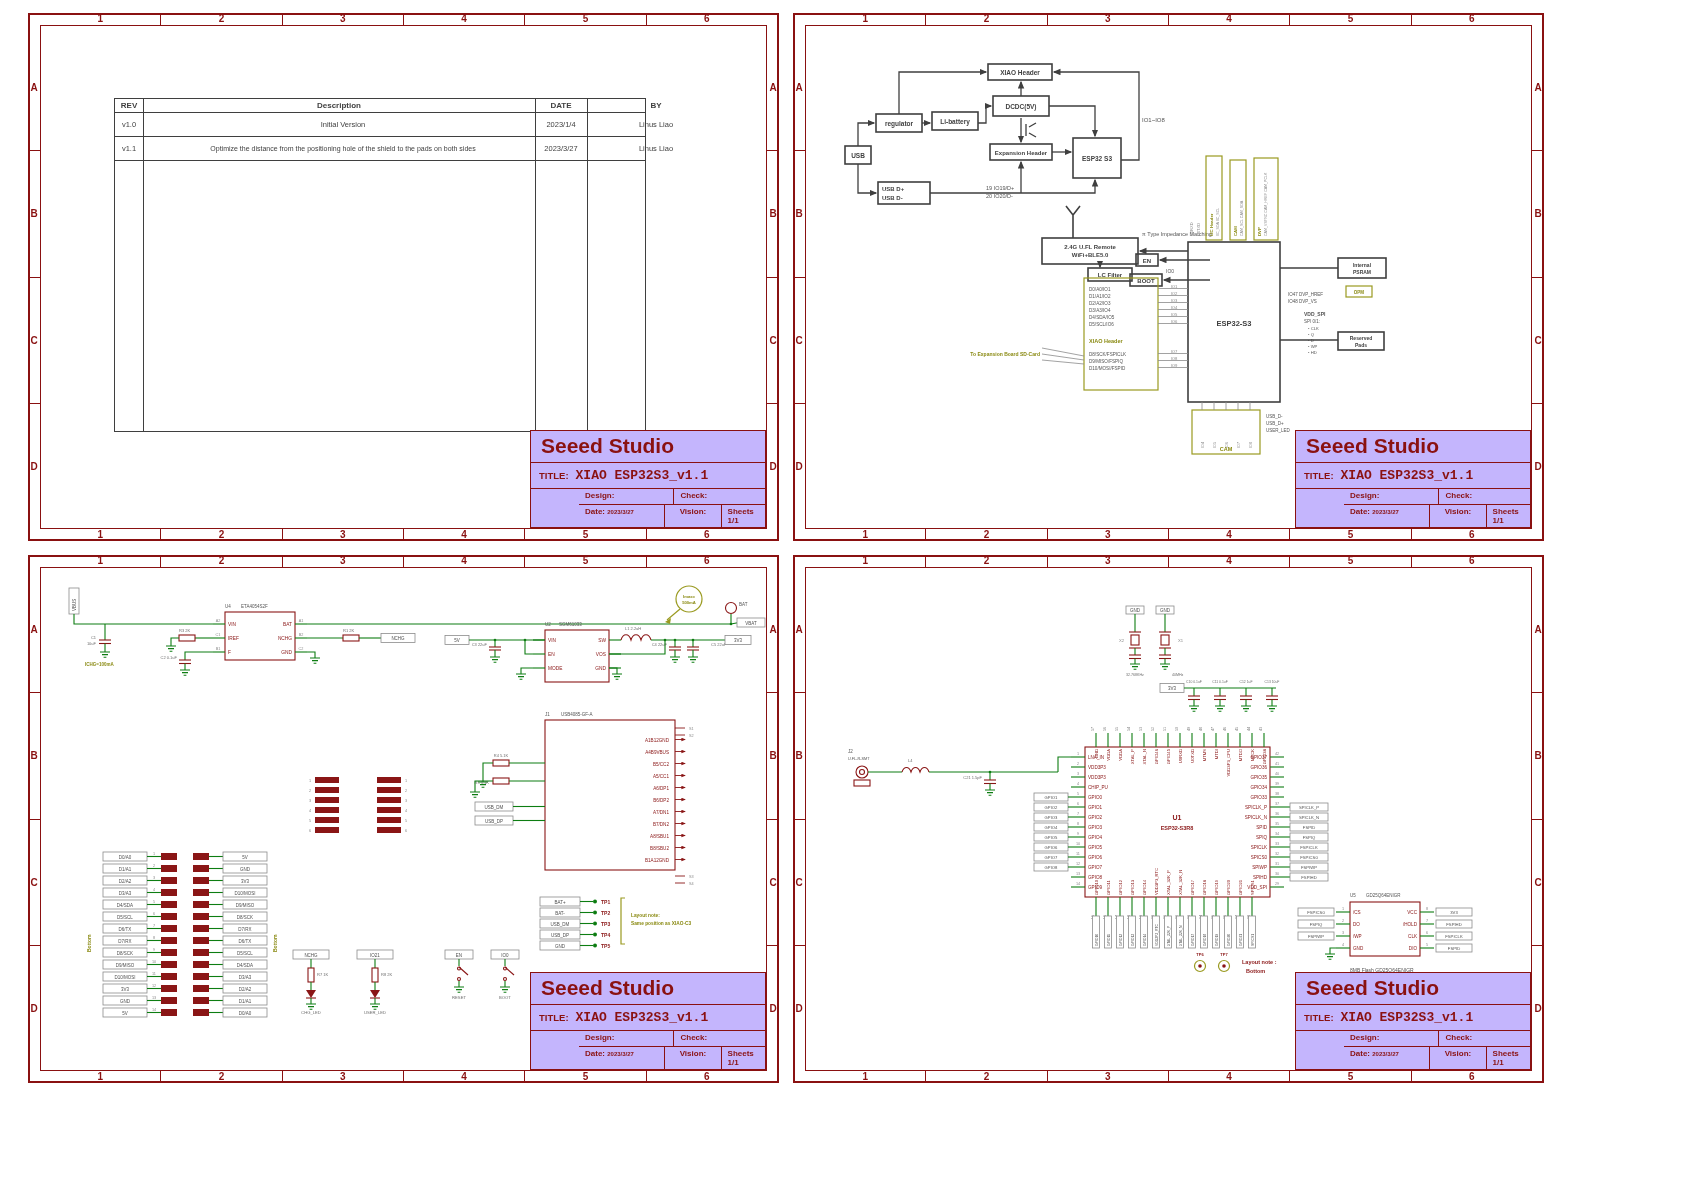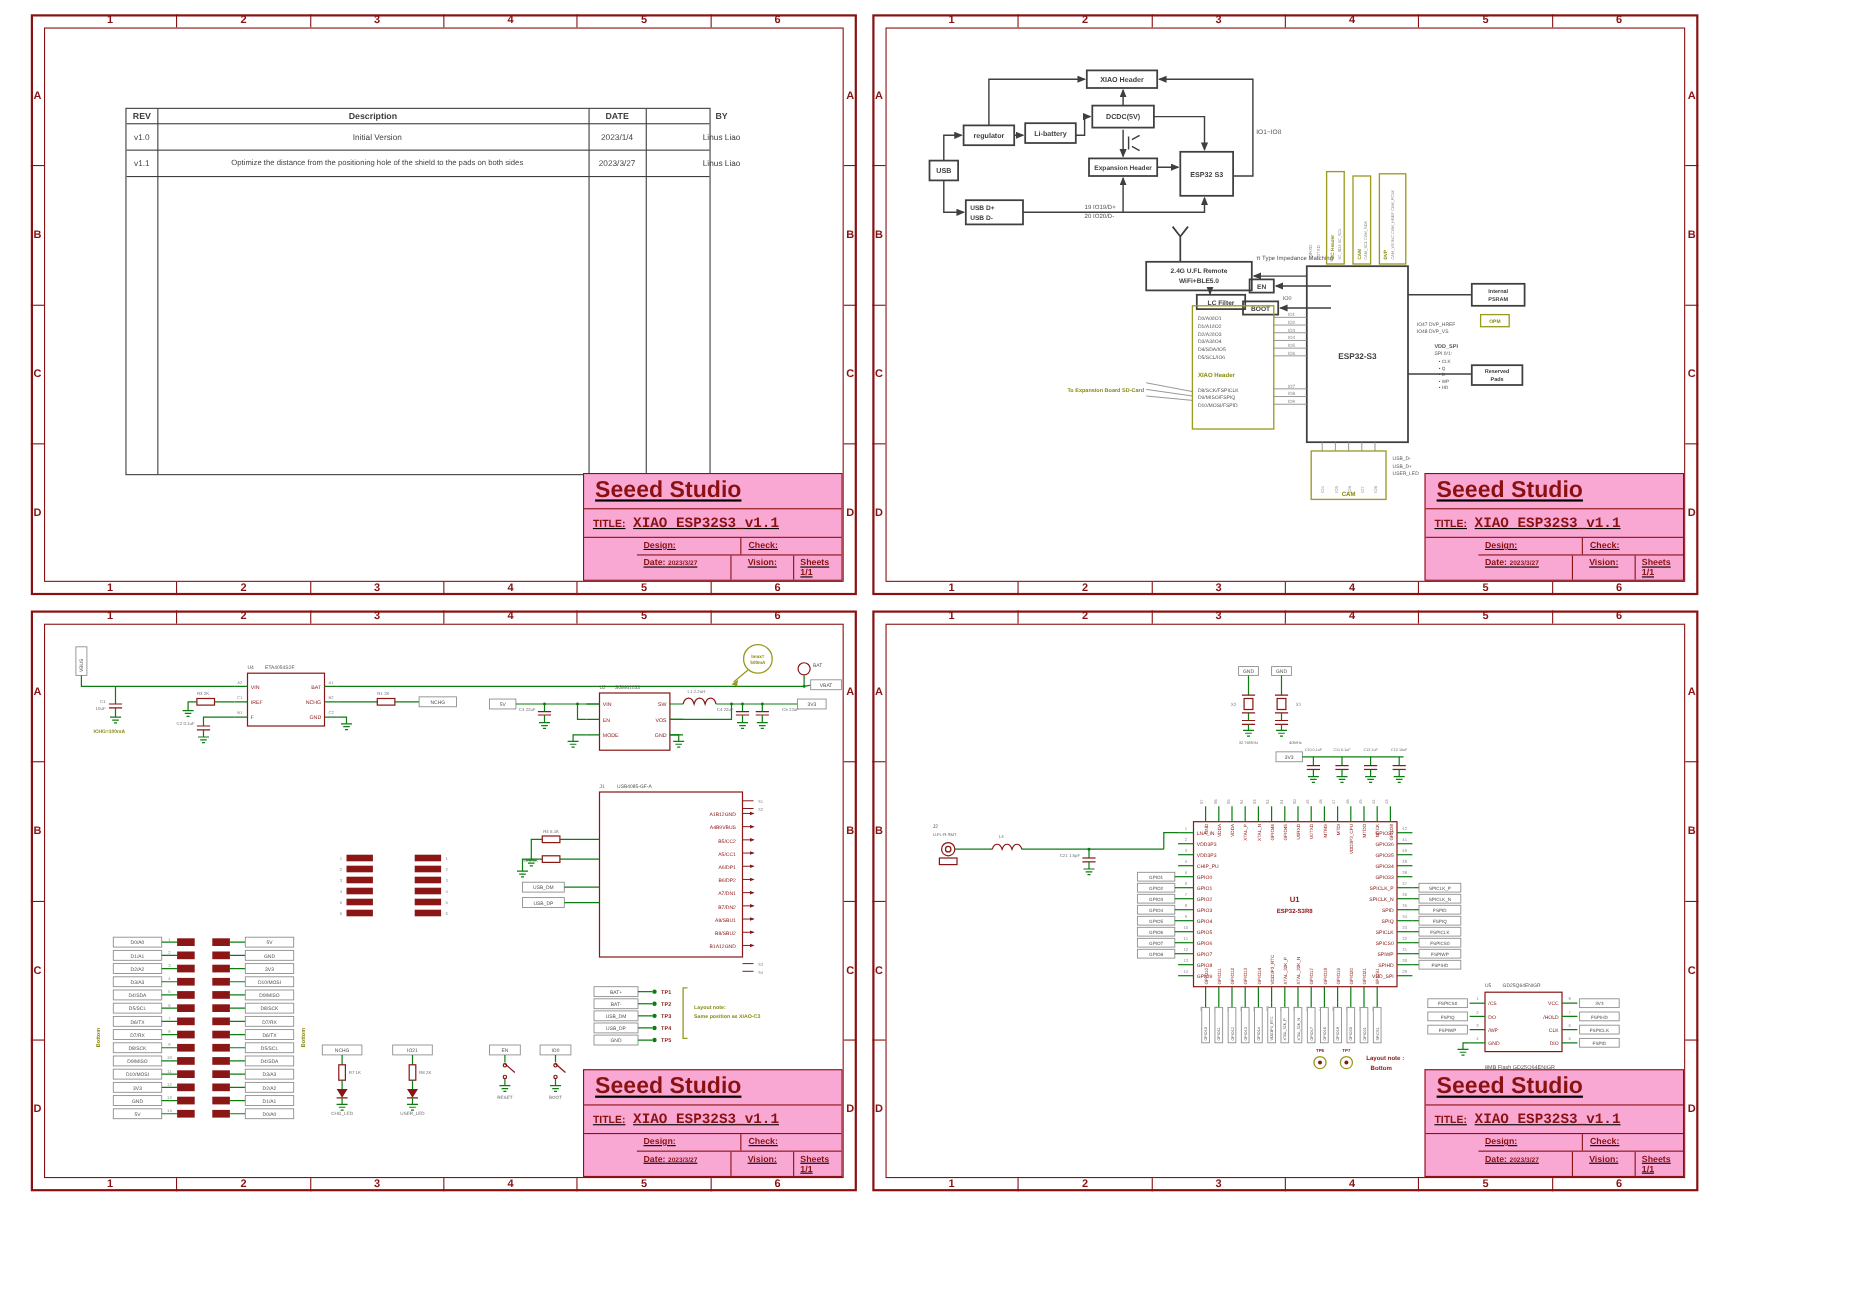--- a/index.html
+++ b/index.html
@@ -11,21 +11,21 @@
   .colband.top{top:3px;} .colband.bottom{bottom:3px;}
   .zone{flex:1;text-align:center;font-size:10px;font-weight:bold;color:#8a1111;line-height:12px;}
   .zone+.zone{border-left:1px solid #8a1111;}
   .rowband{position:absolute;top:15px;bottom:15px;width:12px;display:flex;flex-direction:column;}
   .rowband.left{left:3px;} .rowband.right{right:3px;}
   .rzone{flex:1;display:flex;align-items:center;justify-content:center;font-size:10px;font-weight:bold;color:#8a1111;}
   .rzone+.rzone{border-top:1px solid #8a1111;}
   .schem{position:absolute;left:0;top:0;}
   svg text{font-family:"Liberation Sans",sans-serif;}
   
-  .tb{position:absolute;right:16px;bottom:16px;width:234px;border:1.5px solid #8a1111;background:#f9a8d4;z-index:5;text-decoration:underline;}
+  .tb{position:absolute;right:16px;bottom:16px;width:234px;border:1.5px solid #8a1111;background:#c4b5fd;z-index:5;}
   .tb-company{font-size:21px;font-weight:bold;color:#8a1111;padding:3px 10px 4px;border-bottom:1.5px solid #8a1111;}
   .tb-title{display:flex;gap:7px;padding:5px 8px;border-bottom:1.5px solid #8a1111;color:#8a1111;font-weight:bold;font-size:9.5px;align-items:baseline;}
   .tb-title .val{font-size:13px;font-family:"Liberation Mono",monospace;}
   .tb-r{display:flex;margin-left:48px;}
   .tb-r+.tb-r{border-top:1.5px solid #8a1111;}
   .tb-c{padding:2px 6px;font-size:8px;font-weight:bold;color:#8a1111;min-height:11px;}
   .tb-c+.tb-c{border-left:1.5px solid #8a1111;}
   .tb-c.w1{flex:1.05;} .tb-c.w2{flex:1;} .tb-c.w3{flex:.62;text-align:center;} .tb-c.w4{flex:.45;}
   .dval{font-size:6px;}
   

